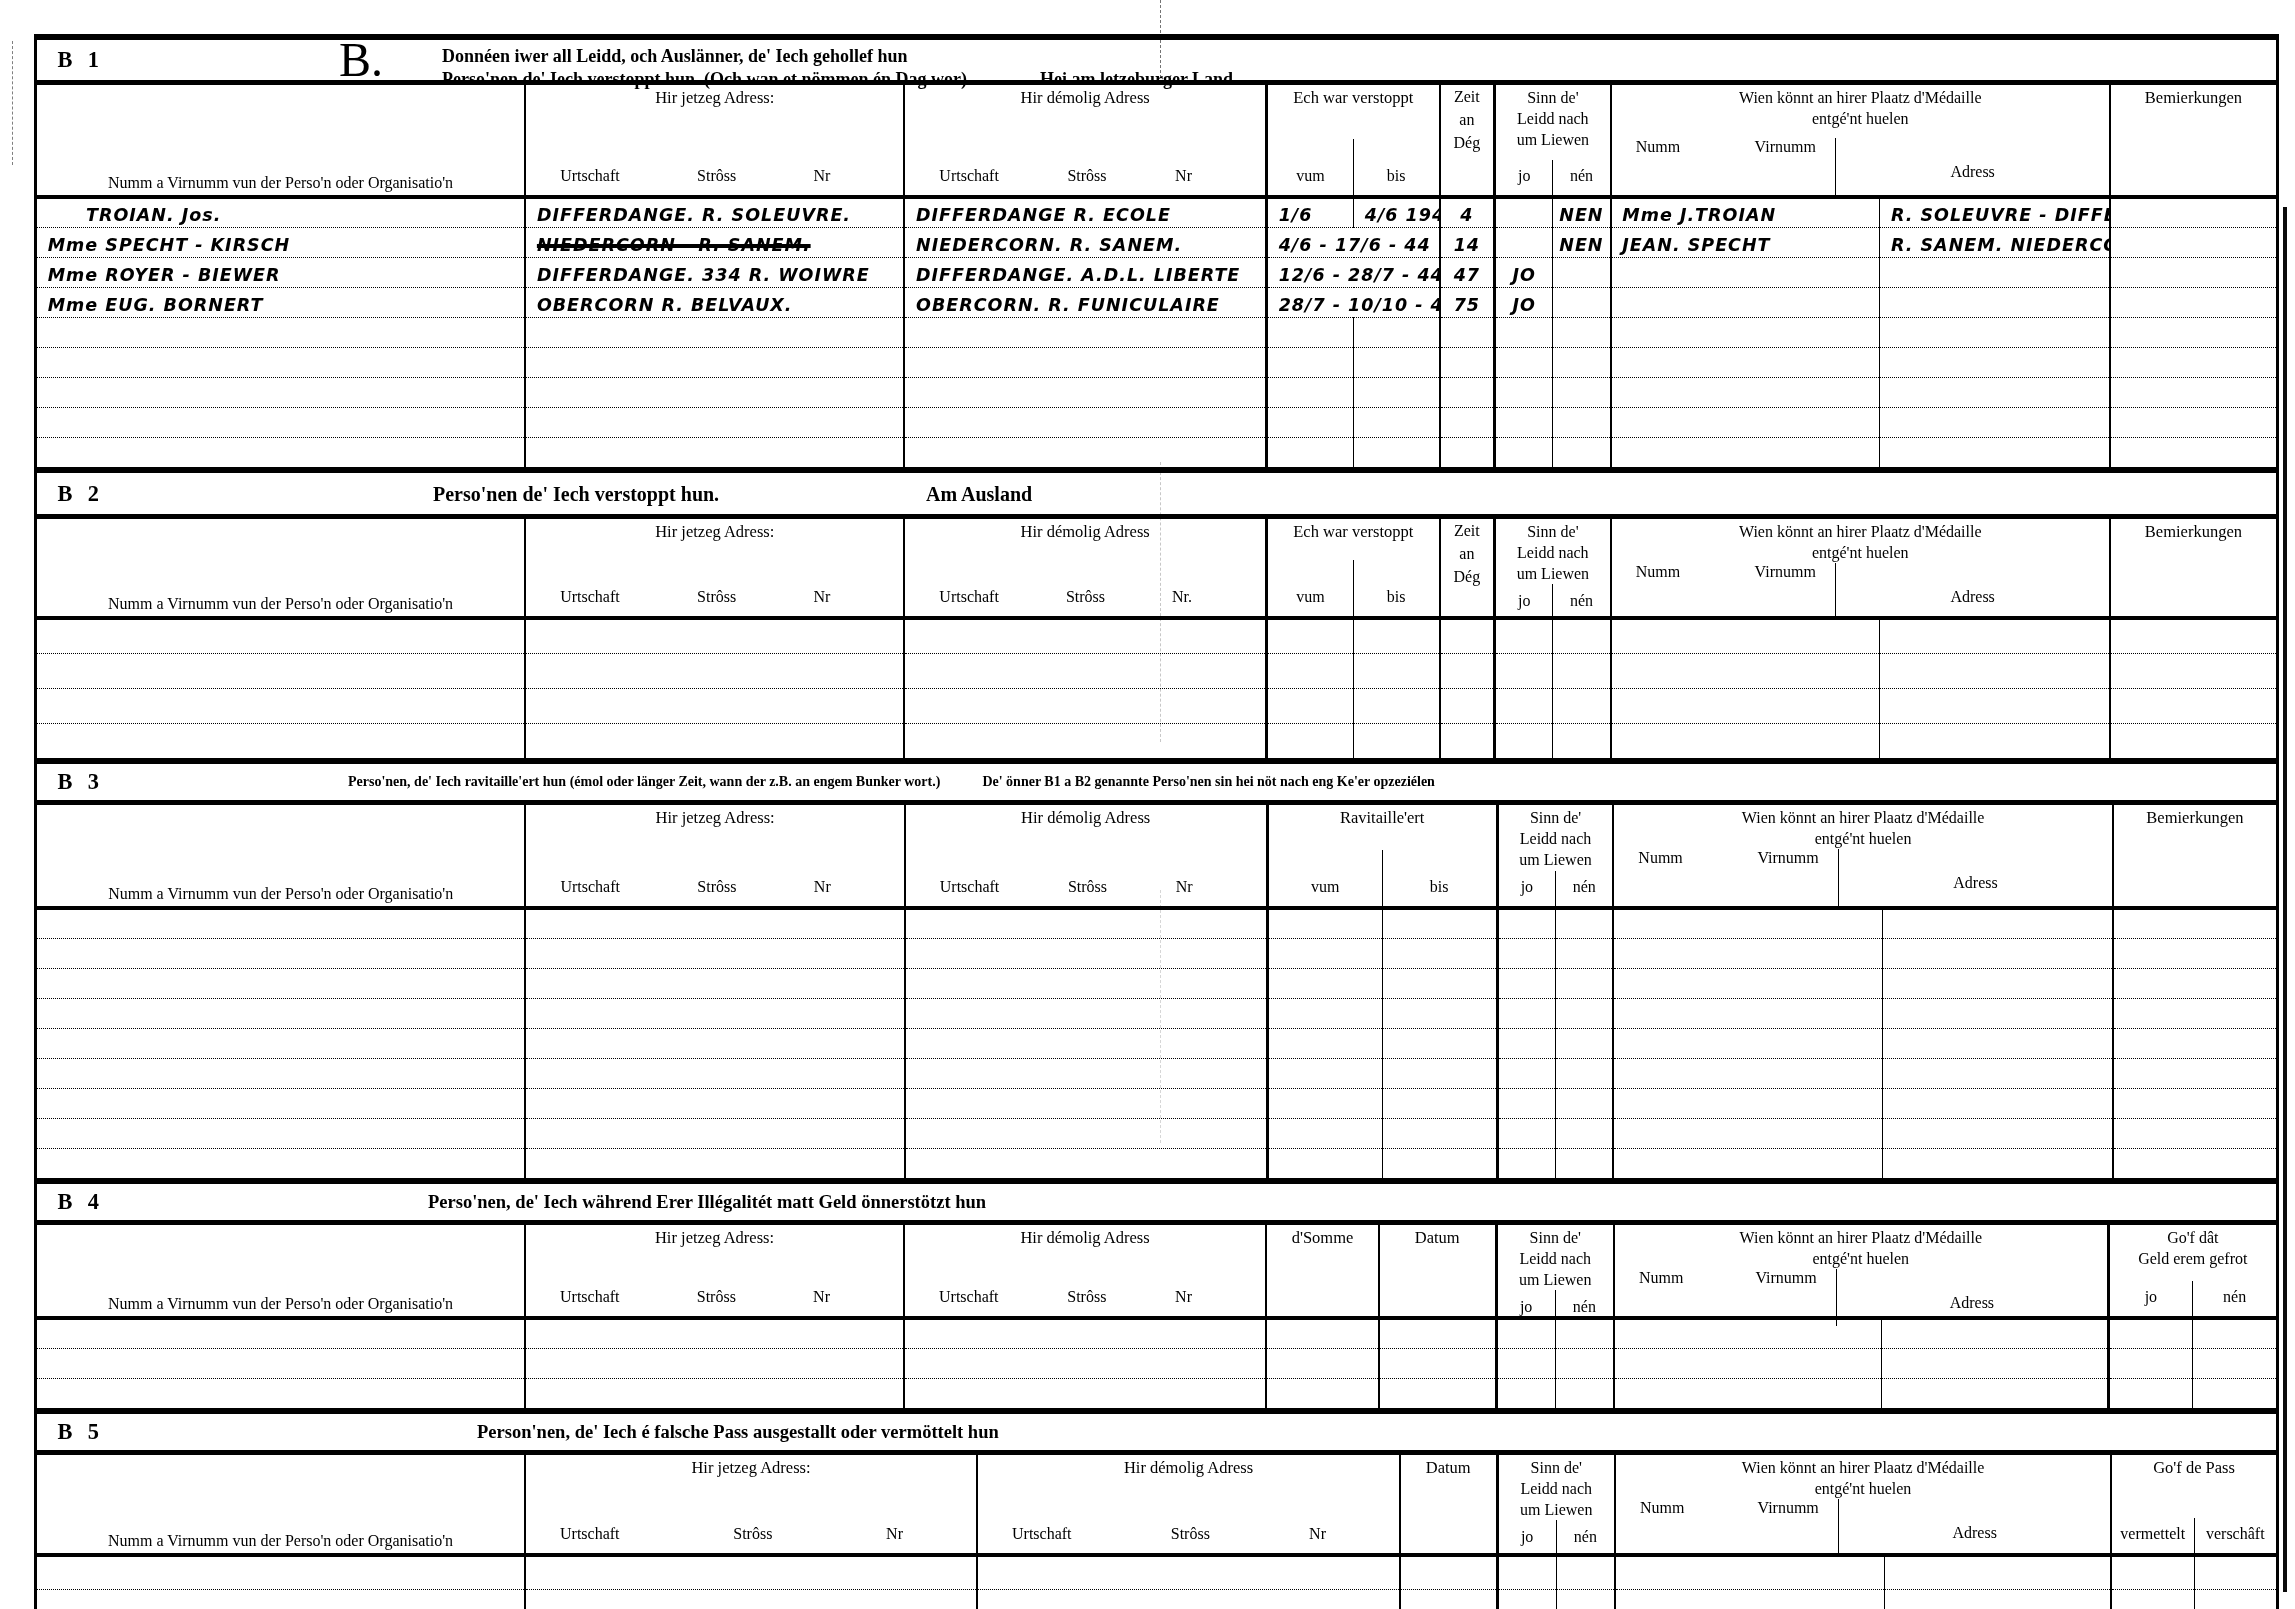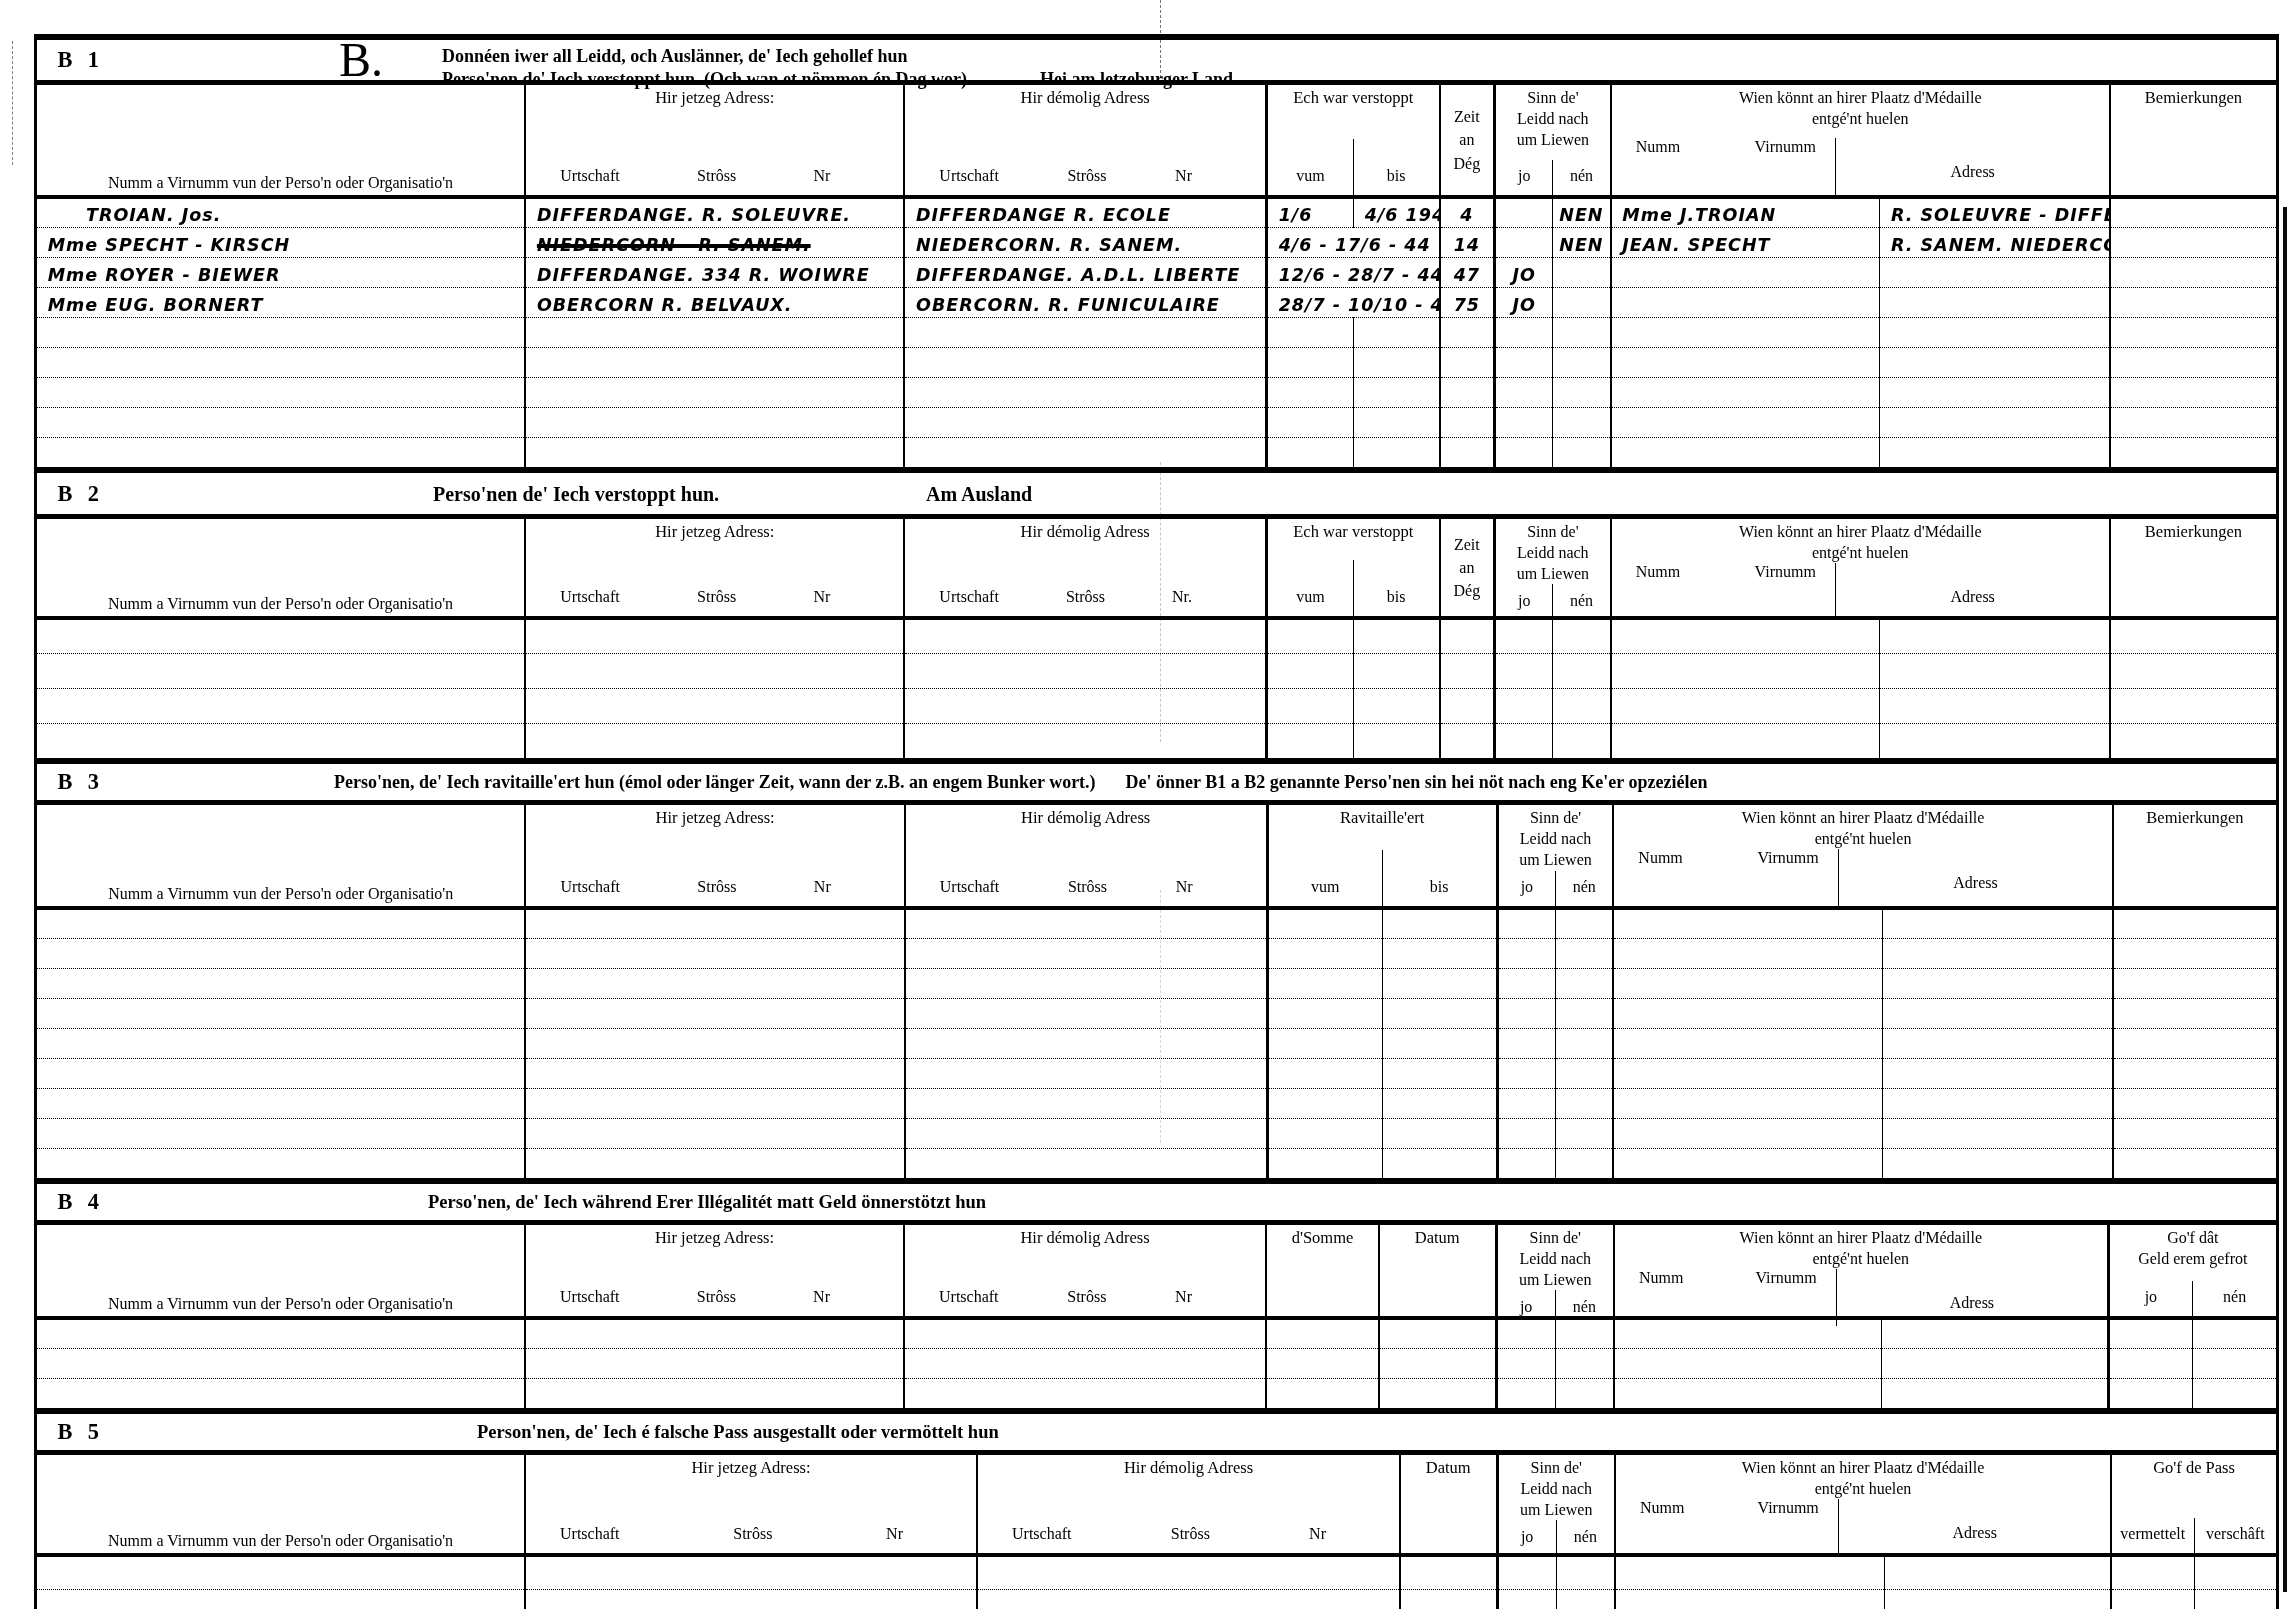--- a/index.html
+++ b/index.html
@@ -31,21 +31,21 @@
     position: absolute; left: 20.4px; top: 50%; transform: translateY(-50%);
     font-size: 22.4px; font-weight: 700; letter-spacing: 4.9px; white-space: nowrap;
   }
   .bigB { position: absolute; left: 302px; top: -3.9px; font-size: 48px; line-height: 48px; font-weight: 400; }
   .b1titles { position: absolute; left: 405px; top: 6px; }
   .tl1 { font-size: 18px; font-weight: 700; white-space: nowrap; }
   .tl2 { display: flex; gap: 73px; font-size: 18px; font-weight: 700; white-space: nowrap; margin-top: 1.9px; }
   .bandline { position: absolute; top: 50%; transform: translateY(-50%); font-size: 20px; font-weight: 700; white-space: nowrap; }
   .tb-b2 .t-main { left: 396px; }
   .tb-b2 .t-right { left: 889px; }
-  .tb-b3 .t-main { left: 297px; display: flex; gap: 30px; font-size: 18px; }
+  .tb-b3 .t-main { left: 311px; display: flex; gap: 42px; font-size: 14px; }
   .tb-b4 .t-main { left: 391px; font-size: 18.5px; }
   .tb-b5 .t-main { left: 440px; font-size: 18.5px; }
 
   
   table.grid { border-collapse: collapse; table-layout: fixed; width: 100%; }
   td { padding: 0; vertical-align: bottom; }
   thead td { vertical-align: top; border-bottom: 4.9px solid #000; }
 
   
   .c-jet,.c-dem,.c-zeit,.c-mn,.c-bem,.c-jet5,.c-dem5,.c-dat5,.c-vrm,.c-som { border-left: 2.9px solid #000; }
@@ -66,21 +66,21 @@
   .vg.center { justify-content: flex-end; }
   .vg.center span { font-size: 16px; padding: 0 39px; line-height: 1.5; }
   .sub { display: flex; font-size: 16px; }
   .sub.spread { justify-content: space-between; padding: 0 73px 9.7px 34px; }
   .sub.halves > span { flex: 1; padding-top: 28px; padding-bottom: 9.7px; text-align: center; }
   .sub.halves > span + span { border-left: 1px solid #000; }
   .sub.jn > span { padding-top: 7.8px; }
   .sub.wien { padding-bottom: 0; }
   .sub.wien .wn { width: 45%; display: flex; justify-content: space-between; padding: 0 19.5px 9.7px 24px; }
   .sub.wien .wa { flex: 1; border-left: 1px solid #000; padding-top: 25px; padding-bottom: 14px; text-align: center; }
-  .vg.zeitv { justify-content: center; font-size: 16px; line-height: 1.45; }
+  .vg.zeitv { justify-content: flex-start; font-size: 16px; line-height: 1.45; }
   .vg.zeitv span { display: block; }
   .vg.toponly { justify-content: flex-start; }
 
   
   .r61 { height: 30px; }
   tr.dot td { border-bottom: 1.9px dotted #000; }
   .cell { overflow: hidden; }
   .hw {
     font-family: "DejaVu Sans", sans-serif;
     font-style: italic; font-weight: 700;

